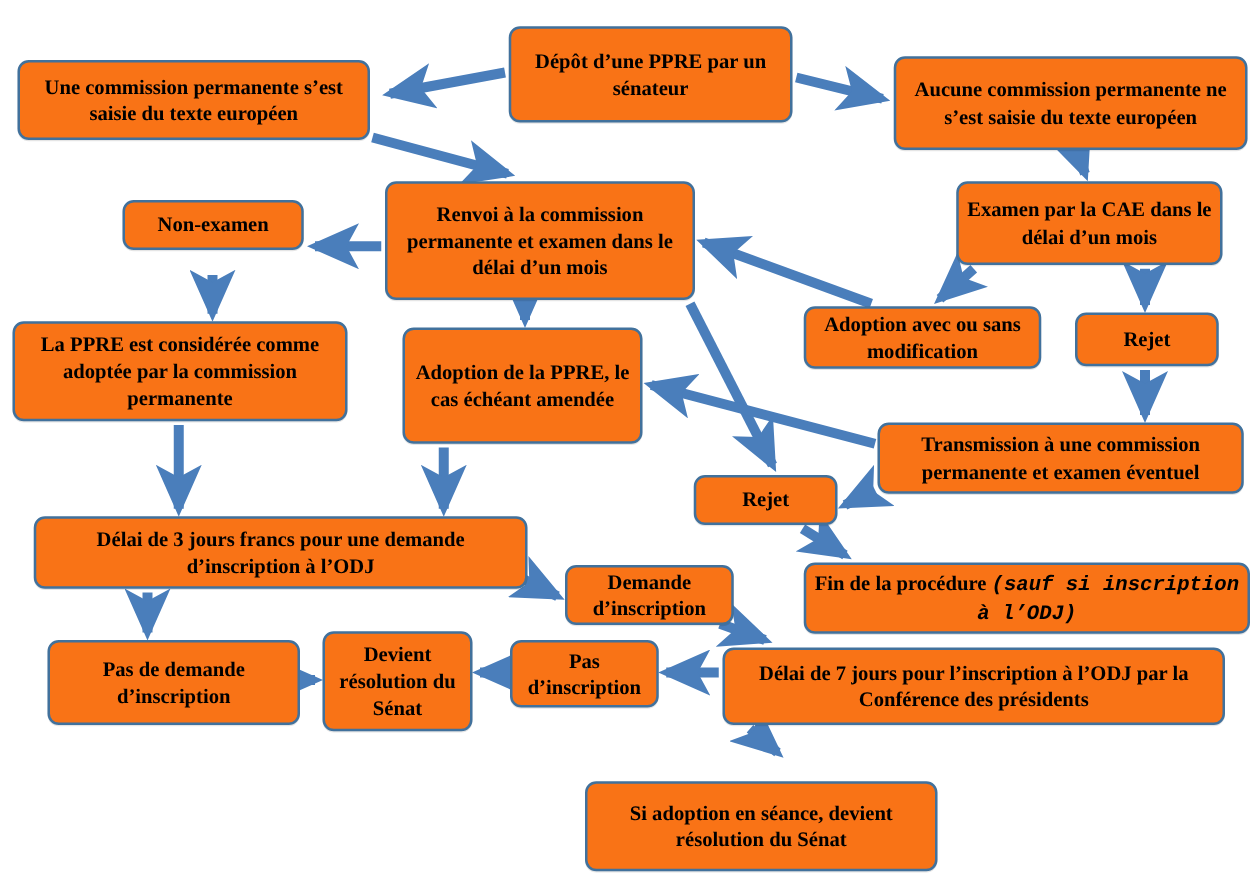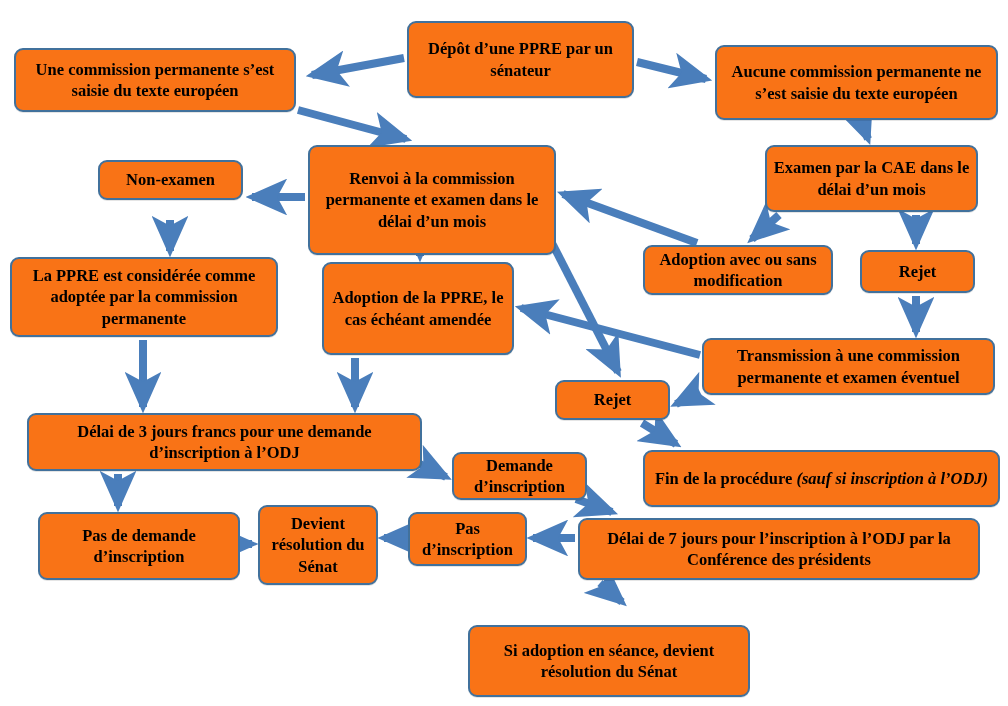--- a/index.html
+++ b/index.html
@@ -42,20 +42,21 @@
     padding: 2px 6px;
     box-shadow: 0 1px 0 rgba(0,0,0,0.10);
   }
   .node .label {
     display: block;
     width: 100%;
   }
   .node .it {
     font-style: italic;
     font-weight: bold;
+    font-family: Liberation Mono, monospace;
   }
 </style>
 </head>
 <body>
 
 <div id="canvas">
 
   <svg class="arrow-layer" viewBox="0 0 1008 706" xmlns="http://www.w3.org/2000/svg">
     <defs>
       <marker id="ah" markerWidth="5.2" markerHeight="4.6" refX="4.4" refY="2.3" orient="auto" markerUnits="strokeWidth">
@@ -120,21 +121,21 @@
   </div>
 
   <div class="node" style="left:14px;top:48px;width:282px;height:64px;">
     <span class="label">Une commission permanente s’est saisie du texte européen</span>
   </div>
 
   <div class="node" style="left:715px;top:45px;width:283px;height:75px;">
     <span class="label">Aucune commission permanente ne s’est saisie du texte européen</span>
   </div>
 
-  <div class="node" style="left:308px;top:145px;width:248px;height:110px;">
+  <div class="node" style="left:308px;top:145px;width:248px;height:95px;">
     <span class="label">Renvoi à la commission permanente et examen dans le délai d’un mois</span>
   </div>
 
   <div class="node" style="left:765px;top:145px;width:213px;height:67px;">
     <span class="label">Examen par la CAE dans le délai d’un mois</span>
   </div>
 
   <div class="node" style="left:98px;top:160px;width:145px;height:40px;">
     <span class="label">Non-examen</span>
   </div>

